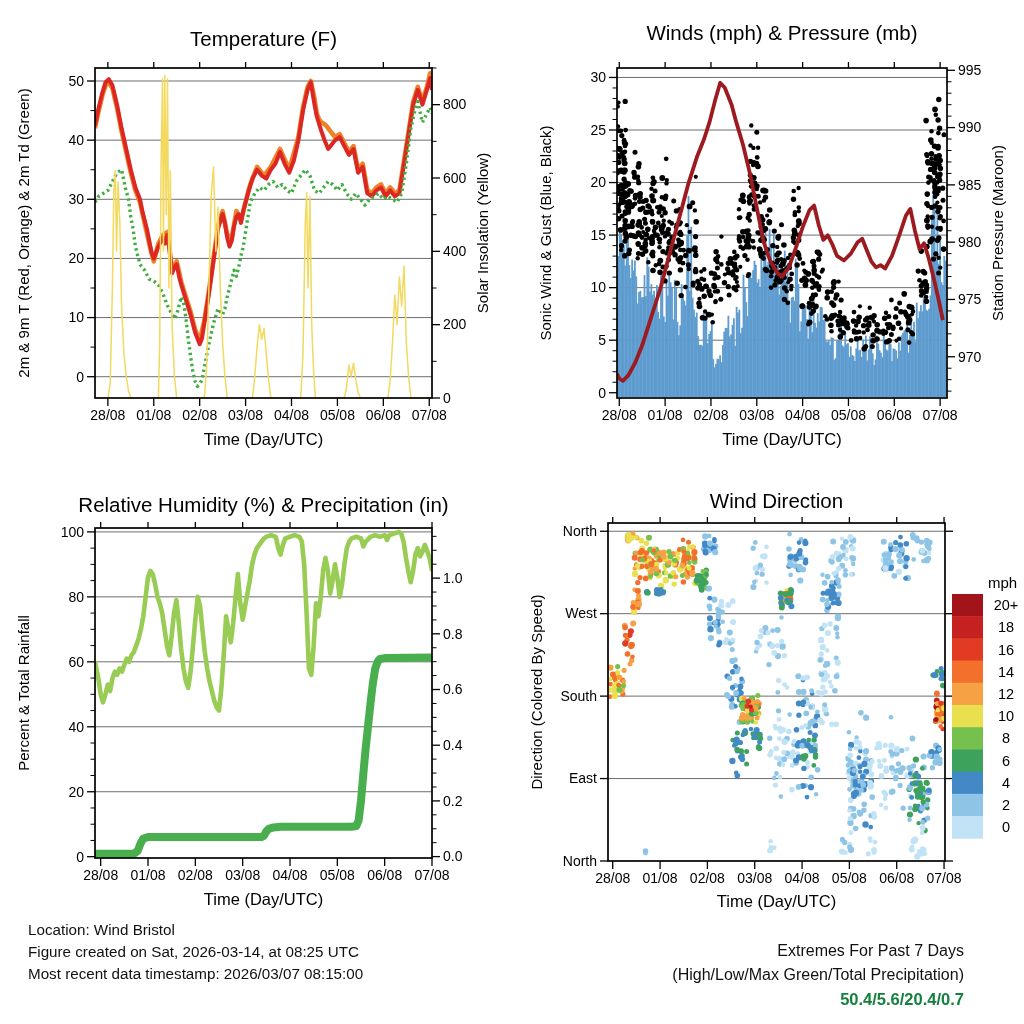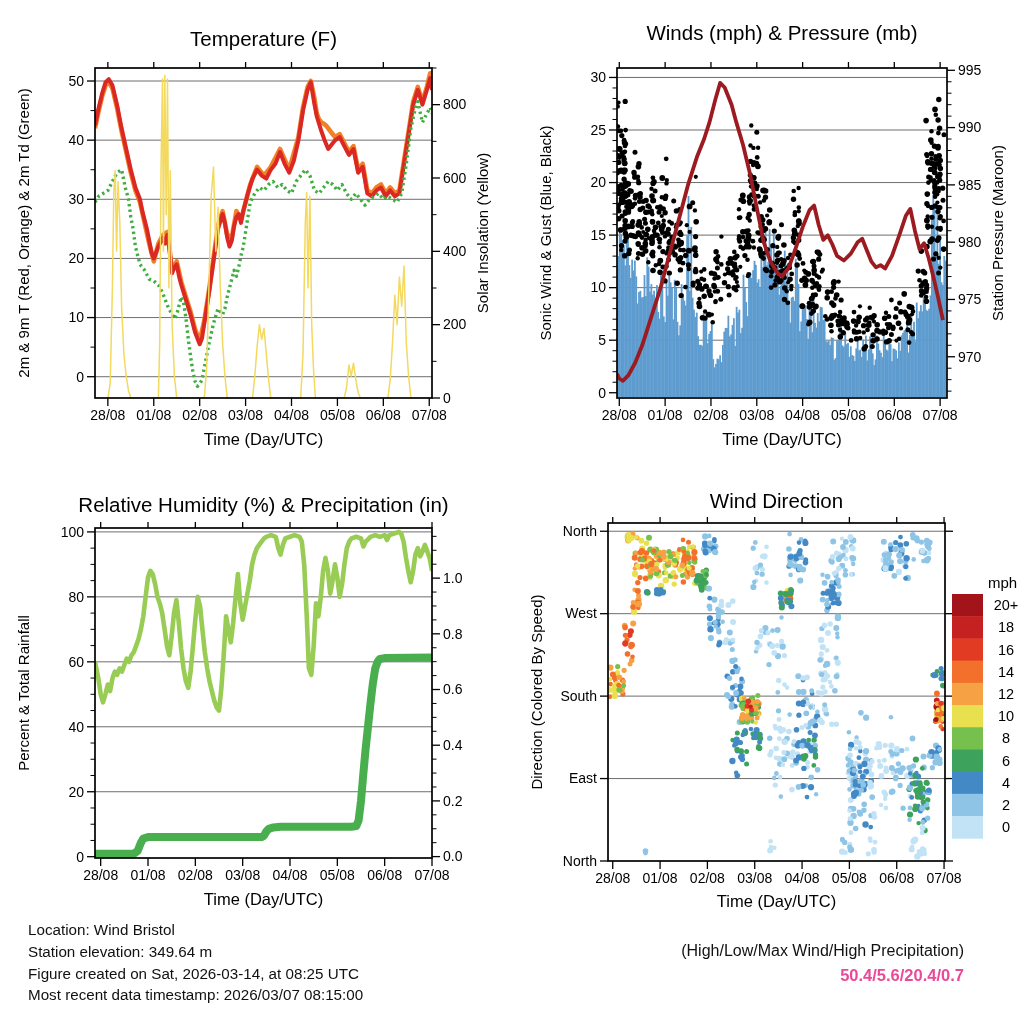--- a/index.html
+++ b/index.html
@@ -2586,22 +2586,22 @@
         <text x="1006" y="787.7" font-size="14.5" text-anchor="middle" fill="#000" font-family="&quot;Liberation Sans&quot;, sans-serif">4</text>
         <rect x="952" y="793.8" width="31" height="22.7" fill="#8ec4e5"></rect>
         <text x="1006" y="809.9" font-size="14.5" text-anchor="middle" fill="#000" font-family="&quot;Liberation Sans&quot;, sans-serif">2</text>
         <rect x="952" y="816" width="31" height="22.7" fill="#c2e3f5"></rect>
         <text x="1006" y="832.1" font-size="14.5" text-anchor="middle" fill="#000" font-family="&quot;Liberation Sans&quot;, sans-serif">0</text>
       </g>
     </svg>
 
   <div class="footer-left">
     <div>Location: Wind Bristol</div>
-    <div>Station elevation: 349.64 m</div>
     <div>Figure created on Sat, 2026-03-14, at 08:25 UTC</div>
     <div>Most recent data timestamp: 2026/03/07 08:15:00</div>
   </div>
 
   <div class="footer-right">
-    <div>(High/Low/Max Wind/High Precipitation)</div>
-    <div class="vals" style="color: #ec4899; text-align: right;">50.4/5.6/20.4/0.7</div>
+    <div>Extremes For Past 7 Days</div>
+    <div>(High/Low/Max Green/Total Precipitation)</div>
+    <div class="vals" style="color: #15803d; text-align: right;">50.4/5.6/20.4/0.7</div>
   </div>
 </div>
 
 </body></html>

